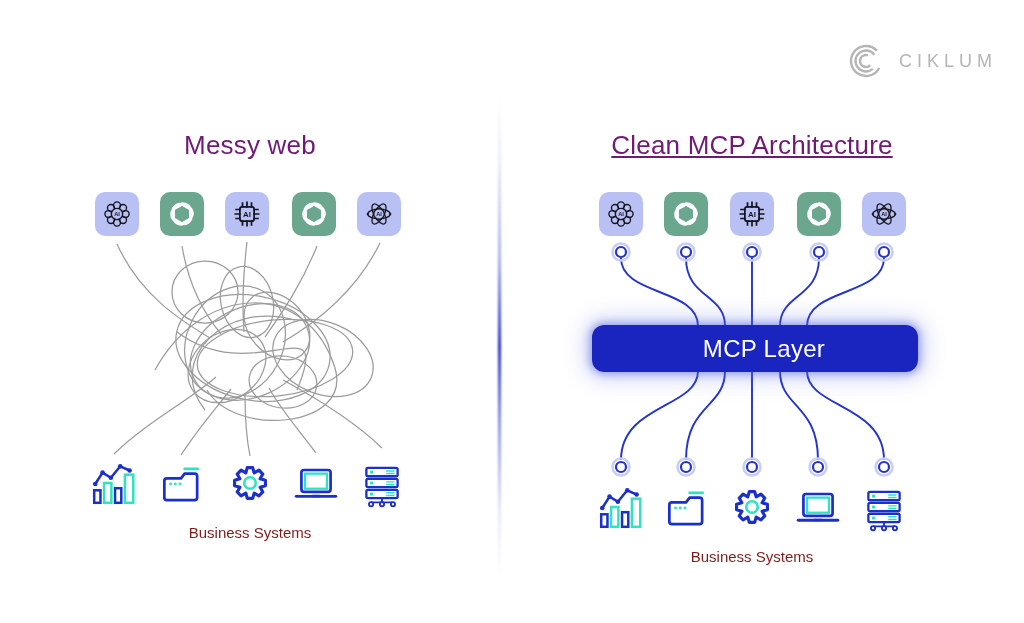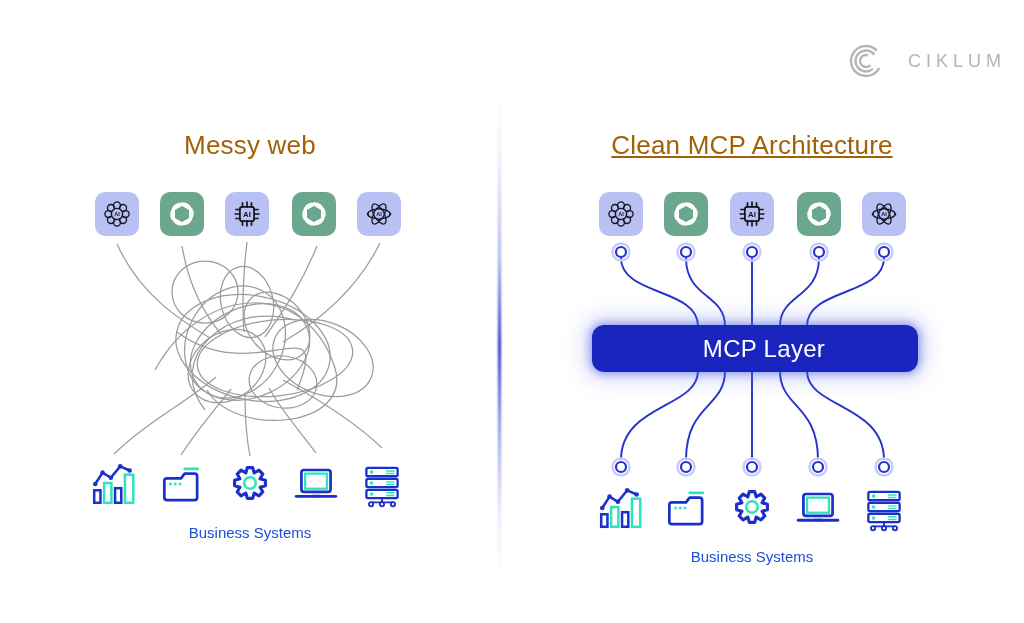--- a/index.html
+++ b/index.html
@@ -1,45 +1,45 @@
 <!DOCTYPE html>
 <html><head>
 <meta charset="utf-8">
 <style>
   html,body{margin:0;padding:0;background:#fff;}
   body{width:1024px;height:623px;font-family:"Liberation Sans",sans-serif;position:relative;overflow:hidden;}
   .canvas{position:absolute;inset:0;background:#ffffff;}
 
   
-  .logo{position:absolute;left:846px;top:38px;width:170px;height:46px;display:flex;align-items:center;gap:22px;}
+  .logo{position:absolute;left:846px;top:38px;width:170px;height:46px;display:flex;align-items:center;gap:13px;}
   .logo-text{color:#b5b5b5;font-size:18px;letter-spacing:5px;font-weight:400;}
 
   
   .divider{position:absolute;left:498px;top:98px;width:3px;height:478px;filter:blur(.8px);
     background:linear-gradient(180deg,rgba(40,60,210,0) 0%,rgba(40,60,210,.10) 14%,rgba(40,60,210,.40) 34%,
       rgba(25,40,200,.95) 52%,rgba(40,60,210,.55) 68%,rgba(40,60,210,.12) 86%,rgba(40,60,210,0) 100%);}
 
   
   .panel{position:absolute;top:0;height:623px;}
   .panel.left{left:0;width:500px;}
   .panel.right{left:500px;width:524px;}
   .panel-title{position:absolute;top:130px;left:0;width:100%;margin:0;text-align:center;
-    color:#a16207;font-size:26px;font-weight:500;letter-spacing:.2px;}
+    color:#701a75;font-size:26px;font-weight:500;letter-spacing:.2px;}
   .panel.right .panel-title{width:504px;text-decoration:underline;}
 
   .ai-icon{position:absolute;top:192px;width:44px;height:44px;border-radius:10px;
     display:flex;align-items:center;justify-content:center;}
   .ai-icon.pw{background:#b9c1f4;}
   .ai-icon.gr{background:#6ba78e;}
 
   .biz-icon{position:absolute;width:50px;height:50px;display:flex;align-items:center;justify-content:center;}
   .panel.left  .biz-icon{top:458px;}
   .panel.right .biz-icon{top:482px;}
 
-  .caption{position:absolute;left:0;width:100%;text-align:center;color:#1d4ed8;font-size:15px;}
+  .caption{position:absolute;left:0;width:100%;text-align:center;color:#7f1d1d;font-size:15px;}
   .panel.left  .caption{top:524px;}
   .panel.right .caption{top:548px;width:504px;}
 
   .tangle{position:absolute;left:85px;top:240px;}
   .connections{position:absolute;left:0;top:0;pointer-events:none;}
 
   
   .mcp-layer{position:absolute;left:92px;top:325px;width:308px;height:47px;border-radius:12px;
     background:radial-gradient(130% 170% at 50% 50%, #1a25c0 52%, #4a57df 100%);
     box-shadow:0 0 9px 2px rgba(79,96,224,.55), 0 0 22px 7px rgba(79,96,224,.25);

